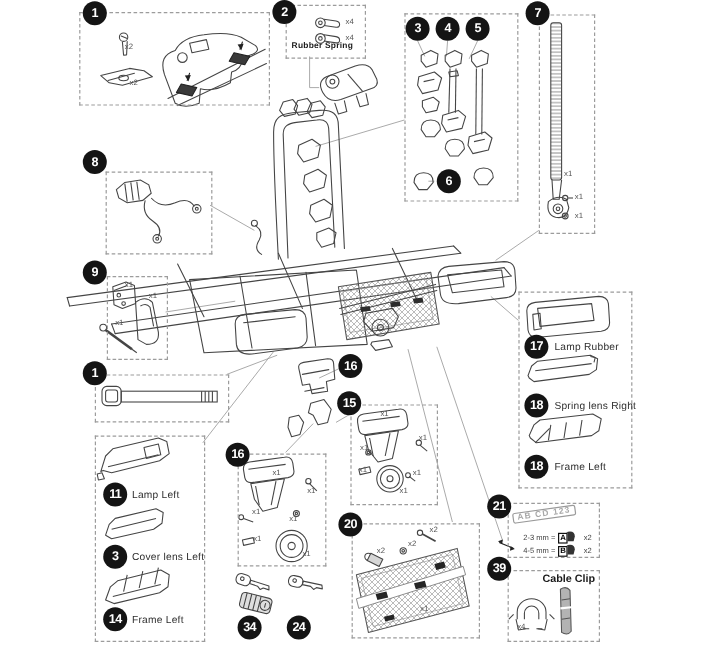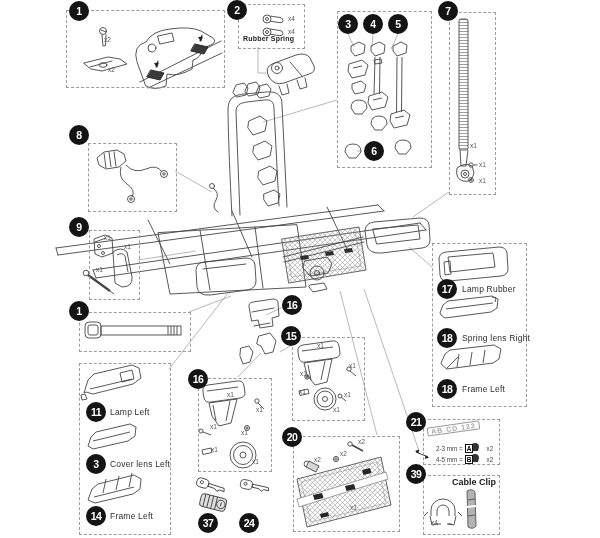--- a/index.html
+++ b/index.html
@@ -366,21 +366,21 @@
   <div class="badge" style="left:86px;top:506px">14</div>
   <div class="badge" style="left:188px;top:369px">16</div>
   <div class="badge" style="left:281px;top:326px">15</div>
   <div class="badge" style="left:282px;top:295px">16</div>
   <div class="badge" style="left:437px;top:279px">17</div>
   <div class="badge" style="left:437px;top:328px">18</div>
   <div class="badge" style="left:437px;top:379px">18</div>
   <div class="badge" style="left:282px;top:427px">20</div>
   <div class="badge" style="left:406px;top:412px">21</div>
   <div class="badge" style="left:406px;top:464px">39</div>
-  <div class="badge" style="left:198px;top:513px">37</div>
+  <div class="badge" style="left:198px;top:513px">34</div>
   <div class="badge" style="left:239px;top:513px">24</div>
 
   <span class="blabel rubber" style="left:243px;top:35px">Rubber Spring</span>
   <span class="plabel" style="left:110px;top:407px">Lamp Left</span>
   <span class="plabel" style="left:110px;top:459px">Cover lens Left</span>
   <span class="plabel" style="left:110px;top:511px">Frame Left</span>
   <span class="plabel" style="left:462px;top:284px">Lamp Rubber</span>
   <span class="plabel" style="left:462px;top:333px">Spring lens Right</span>
   <span class="plabel" style="left:462px;top:384px">Frame Left</span>
   <span class="blabel cclip" style="left:452px;top:477px">Cable Clip</span>

